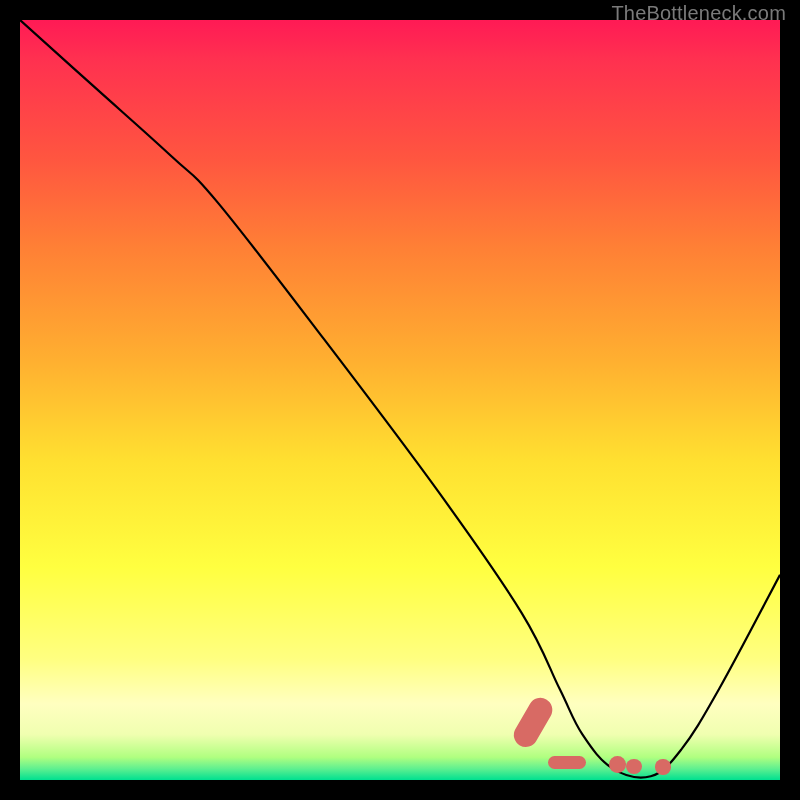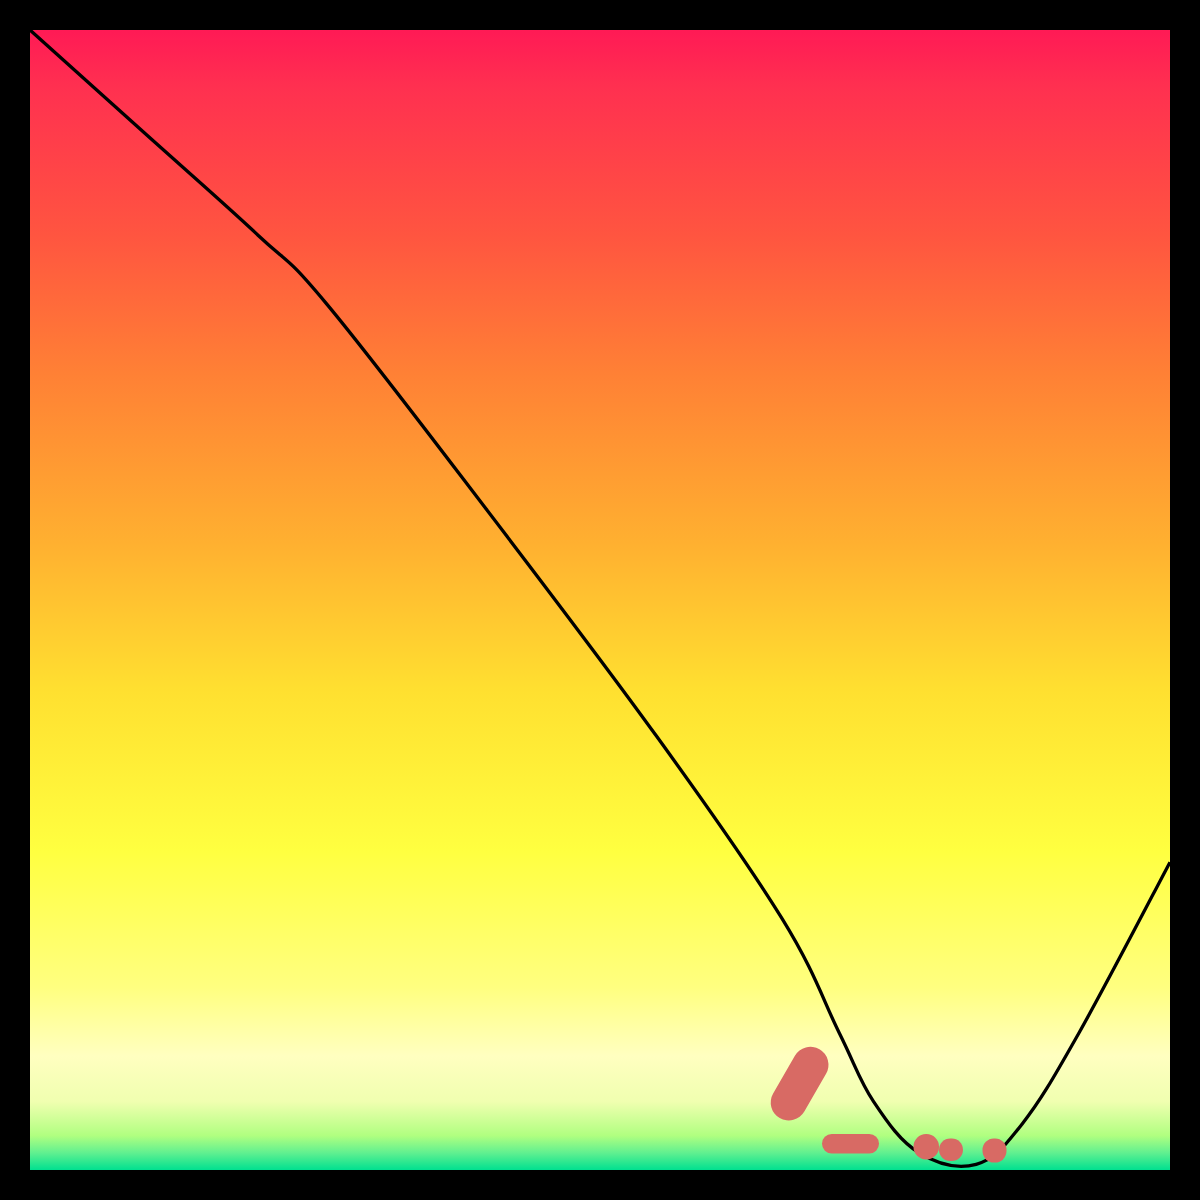--- a/index.html
+++ b/index.html
@@ -81,20 +81,21 @@
     font-size: 20px;
     font-weight: 500;
     letter-spacing: 0.2px;
   }
 </style>
 </head>
 <body>
 
 <div class="stage">
 
+  <div class="watermark">TheBottleneck.com</div>
 
   <div class="plot">
     <div class="gradient"></div>
 
     <svg class="curve" viewBox="0 0 760 760" preserveAspectRatio="none">
       <path id="curve-path" d="M 0.0 0.0 C 13.7 12.3, 48.6 43.8, 76.0 68.4 C 103.4 93.0, 130.1 116.3, 152.0 136.8 C 173.9 157.3, 170.2 149.6, 197.6 182.4 C 225.0 215.2, 264.3 267.2, 304.0 319.2 C 343.7 371.2, 382.4 422.0, 418.0 471.2 C 453.6 520.4, 479.7 557.2, 501.6 592.8 C 523.5 628.4, 528.7 646.9, 539.6 668.8 C 550.5 690.7, 552.8 700.0, 562.4 714.4 C 572.0 728.8, 580.5 741.1, 592.8 748.6 C 605.1 756.1, 618.5 759.6, 630.8 756.2 C 643.1 752.8, 648.9 745.3, 661.2 729.6 C 673.5 713.9, 681.4 700.3, 699.2 668.8 C 717.0 637.3, 749.1 575.3, 760.0 554.8" stroke="#000000"></path>
     </svg>
 
     <div class="marks" id="marks">
         <div class="mark" style="background: rgb(216, 106, 100); width: 24.32px; height: 53.2px; left: 500.84px; top: 676.4px; transform: rotate(30deg); border-radius: 12.16px;"></div>

